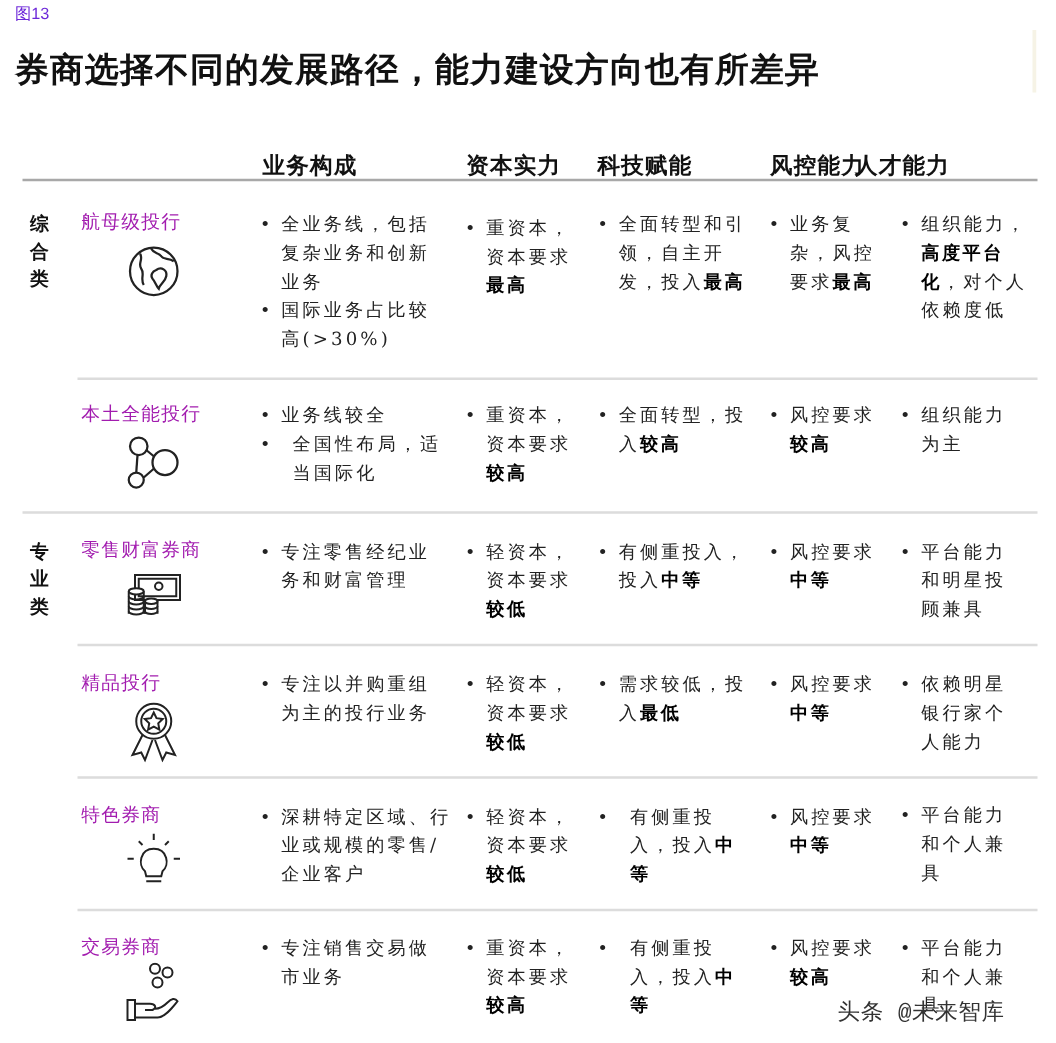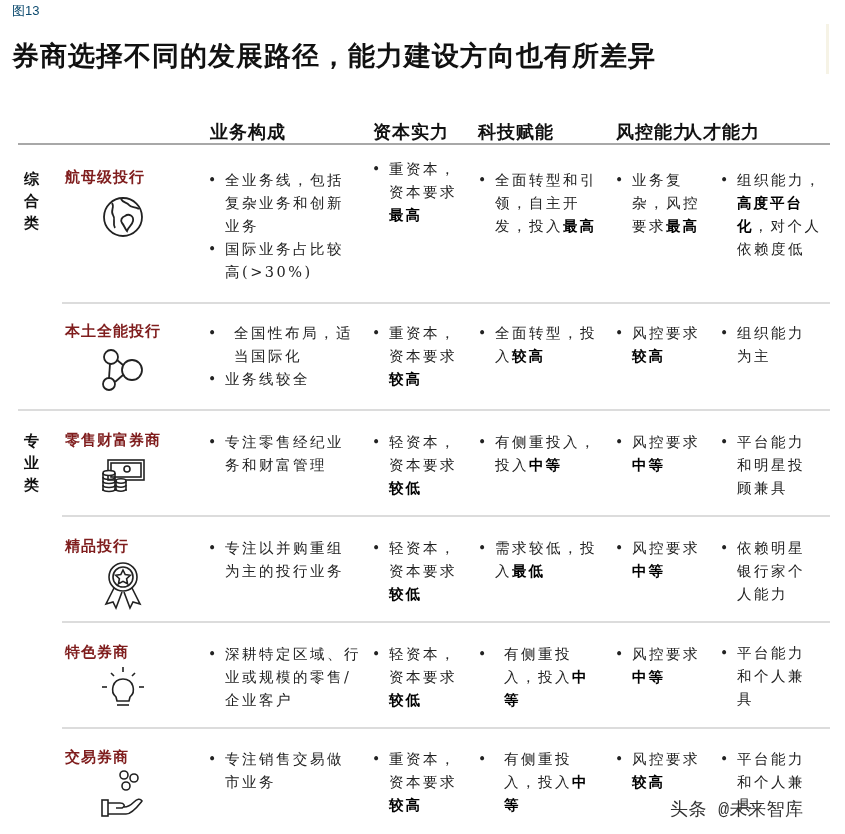--- a/index.html
+++ b/index.html
@@ -4,21 +4,21 @@
 <style>
   html, body { margin: 0; padding: 0; background: #ffffff; }
   body {
     width: 845px; height: 834px; position: relative; overflow: hidden;
     font-family: "DejaVu Serif", "Liberation Serif", serif;
     color: #1a1a1a;
   }
   .fig-label {
     position: absolute; left: 12px; top: 2px;
     font-family: "Liberation Sans", "DejaVu Sans", sans-serif;
-    font-size: 13px; color: #0c4a6e;
+    font-size: 13px; color: #6d28d9;
   }
   .title {
     position: absolute; left: 12px; top: 38px;
     font-family: "DejaVu Sans", "Liberation Sans", sans-serif;
     font-size: 27px; font-weight: bold; letter-spacing: 1px; color: #111;
   }
   .edge-mark {
     position: absolute; left: 826px; top: 24px; width: 3px; height: 50px;
     background: #f6f3e6;
   }
@@ -35,21 +35,21 @@
     position: absolute; height: 2px; background: #dcdcdc;
   }
   .group-label {
     position: absolute; left: 24px; width: 18px;
     font-family: "DejaVu Sans", "Liberation Sans", sans-serif;
     font-size: 15px; font-weight: bold; line-height: 22px; color: #111;
   }
   .row-name {
     position: absolute; left: 65px;
     font-family: "DejaVu Sans", "Liberation Sans", sans-serif;
-    font-size: 15px; font-weight: bold; color: #7f1d1d; letter-spacing: 1px;
+    font-size: 15px; font-weight: normal; color: #a21caf; letter-spacing: 1px;
   }
   .row-icon { position: absolute; }
   .cell {
     position: absolute;
     font-size: 14.5px; line-height: 23px; letter-spacing: 2.5px; color: #222;
   }
   .cell ul { margin: 0; padding: 0; list-style: none; }
   .cell li { position: relative; padding-left: 17px; margin-bottom: 0; }
   .cell li::before {
     content: "•"; position: absolute; left: 0; top: 0; font-size: 14px;
@@ -106,21 +106,21 @@
       <path d="M20 4 C22 8 26 7 28 10 C30 13 34 11 38 14"></path>
       <path d="M24 21 C28 18 33 21 32 26 C31 31 27 32 26 36 C24 34 23 30 21 28 C19 25 21 22 24 21 Z"></path>
     </svg>
   </div>
   <div class="cell c1" style="top:169px">
     <ul>
       <li>全业务线，包括复杂业务和创新业务</li>
       <li>国际业务占比较高(&gt;30%)</li>
     </ul>
   </div>
-  <div class="cell c2" style="top:158px">
+  <div class="cell c2" style="top:172px">
     <ul>
         <li><span>重资本，资本要求</span><b>最高</b></li>
       </ul>
   </div>
   <div class="cell c3" style="top:169px">
     <ul>
         <li><span>全面转型和引领，自主开发，投入</span><b>最高</b></li>
       </ul>
   </div>
   <div class="cell c4" style="top:169px">
@@ -142,22 +142,22 @@
       <circle cx="11" cy="9" r="7"></circle>
       <circle cx="32" cy="22" r="10"></circle>
       <circle cx="9" cy="36" r="6"></circle>
       <line x1="17" y1="12" x2="23" y2="17"></line>
       <line x1="10" y1="16" x2="9" y2="30"></line>
       <line x1="15" y1="34" x2="23" y2="27"></line>
     </svg>
   </div>
   <div class="cell c1" style="top:322px">
     <ul>
+      <li>业务线较全</li>
       <li style="padding-left:26px">全国性布局，适当国际化</li>
-      <li>业务线较全</li>
     </ul>
   </div>
   <div class="cell c2" style="top:322px">
     <ul>
         <li><span>重资本，资本要求</span><b>较高</b></li>
       </ul>
   </div>
   <div class="cell c3" style="top:322px">
     <ul>
         <li><span>全面转型，投入</span><b>较高</b></li>

